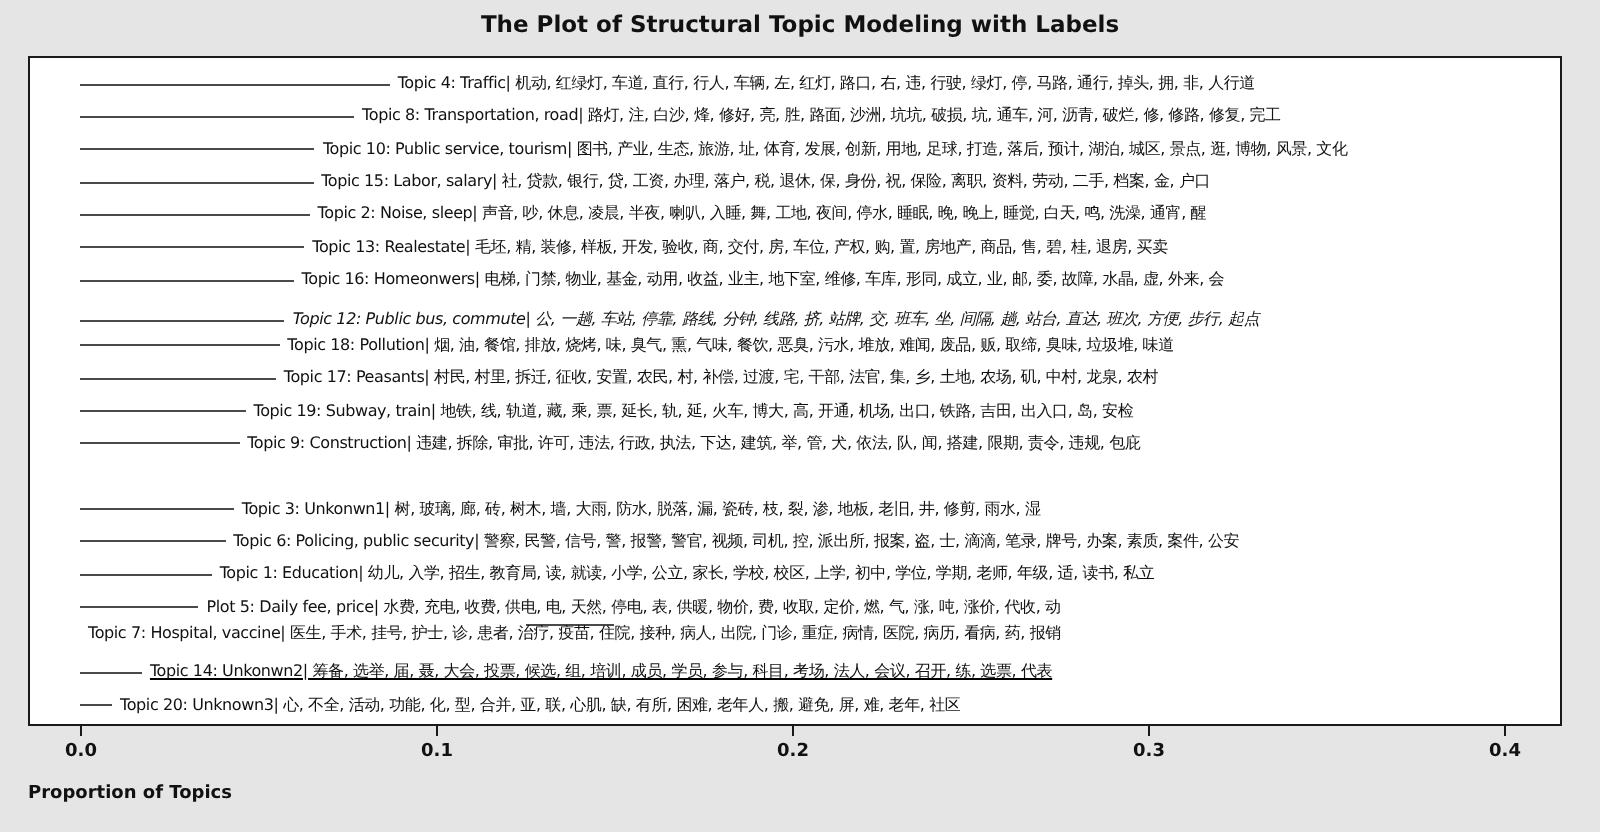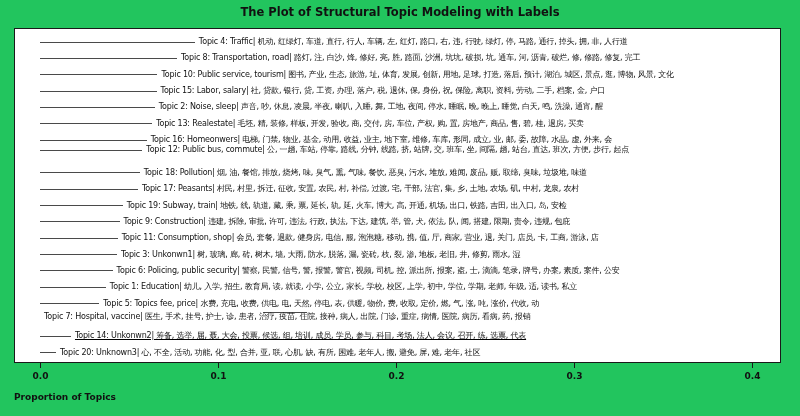--- a/index.html
+++ b/index.html
@@ -1,17 +1,17 @@
 <!DOCTYPE html>
 <html><head>
 <meta charset="utf-8">
 <style>
   html,body{margin:0;padding:0;background:#fff;}
   .canvas{
-    position:relative;width:800px;height:416px;background:#22c55e;overflow:hidden;
+    position:relative;width:800px;height:416px;background:#e5e5e5;overflow:hidden;
     font-family:"DejaVu Sans","Liberation Sans",sans-serif;color:#000;
   }
   .title{
     position:absolute;top:5px;left:0;width:800px;text-align:center;
     font-size:11.5px;font-weight:bold;color:#111;letter-spacing:0px;
   }
   .plot-box{
     position:absolute;left:14px;top:28px;width:767px;height:335px;
     border:1.2px solid #1a1a1a;box-sizing:border-box;background:#fff;
   }
@@ -64,59 +64,55 @@
         <span class="topic-text">Topic 2: Noise, sleep| 声音, 吵, 休息, 凌晨, 半夜, 喇叭, 入睡, 舞, 工地, 夜间, 停水, 睡眠, 晚, 晚上, 睡觉, 白天, 鸣, 洗澡, 通宵, 醒</span>
       </div>
       <div class="topic-row" style="top: 86.75px;">
         <div class="topic-line" style="width: 112.14px;"></div>
         <span class="topic-text">Topic 13: Realestate| 毛坯, 精, 装修, 样板, 开发, 验收, 商, 交付, 房, 车位, 产权, 购, 置, 房地产, 商品, 售, 碧, 桂, 退房, 买卖</span>
       </div>
       <div class="topic-row" style="top: 103.1px; justify-content: space-between;">
         <div class="topic-line" style="width: 106.8px;"></div>
         <span class="topic-text">Topic 16: Homeonwers| 电梯, 门禁, 物业, 基金, 动用, 收益, 业主, 地下室, 维修, 车库, 形同, 成立, 业, 邮, 委, 故障, 水晶, 虚, 外来, 会</span>
       </div>
-      <div class="topic-row" style="top: 113px;">
+      <div class="topic-row" style="top: 123px; font-style: italic;">
         <div class="topic-line" style="width: 102.35px;"></div>
         <span class="topic-text">Topic 12: Public bus, commute| 公, 一趟, 车站, 停靠, 路线, 分钟, 线路, 挤, 站牌, 交, 班车, 坐, 间隔, 趟, 站台, 直达, 班次, 方便, 步行, 起点</span>
       </div>
       <div class="topic-row" style="top: 135.8px;">
         <div class="topic-line" style="width: 99.68px;"></div>
         <span class="topic-text">Topic 18: Pollution| 烟, 油, 餐馆, 排放, 烧烤, 味, 臭气, 熏, 气味, 餐饮, 恶臭, 污水, 堆放, 难闻, 废品, 贩, 取缔, 臭味, 垃圾堆, 味道</span>
       </div>
       <div class="topic-row" style="top: 152.15px;">
         <div class="topic-line" style="width: 97.9px;"></div>
         <span class="topic-text">Topic 17: Peasants| 村民, 村里, 拆迁, 征收, 安置, 农民, 村, 补偿, 过渡, 宅, 干部, 法官, 集, 乡, 土地, 农场, 矶, 中村, 龙泉, 农村</span>
       </div>
       <div class="topic-row" style="top: 168.5px;">
         <div class="topic-line" style="width: 82.77px;"></div>
         <span class="topic-text">Topic 19: Subway, train| 地铁, 线, 轨道, 藏, 乘, 票, 延长, 轨, 延, 火车, 博大, 高, 开通, 机场, 出口, 铁路, 吉田, 出入口, 岛, 安检</span>
       </div>
       <div class="topic-row" style="top: 184.85px;">
         <div class="topic-line" style="width: 79.566px;"></div>
         <span class="topic-text">Topic 9: Construction| 违建, 拆除, 审批, 许可, 违法, 行政, 执法, 下达, 建筑, 举, 管, 犬, 依法, 队, 闻, 搭建, 限期, 责令, 违规, 包庇</span>
       </div>
-      <div class="topic-row" style="top: 201.2px;">
-        <div class="topic-line" style="width: 77.786px;"></div>
-        <span class="topic-text">Topic 11: Consumption, shop| 会员, 套餐, 退款, 健身房, 电信, 服, 泡泡糖, 移动, 携, 值, 厅, 商家, 营业, 退, 关门, 店员, 卡, 工商, 游泳, 店</span>
-      </div>
       <div class="topic-row" style="top: 217.55px;">
         <div class="topic-line" style="width: 76.896px;"></div>
         <span class="topic-text">Topic 3: Unkonwn1| 树, 玻璃, 廊, 砖, 树木, 墙, 大雨, 防水, 脱落, 漏, 瓷砖, 枝, 裂, 渗, 地板, 老旧, 井, 修剪, 雨水, 湿</span>
       </div>
       <div class="topic-row" style="top: 233.9px;">
         <div class="topic-line" style="width: 72.624px;"></div>
         <span class="topic-text">Topic 6: Policing, public security| 警察, 民警, 信号, 警, 报警, 警官, 视频, 司机, 控, 派出所, 报案, 盗, 士, 滴滴, 笔录, 牌号, 办案, 素质, 案件, 公安</span>
       </div>
       <div class="topic-row" style="top: 250.25px;">
         <div class="topic-line" style="width: 65.86px;"></div>
         <span class="topic-text">Topic 1: Education| 幼儿, 入学, 招生, 教育局, 读, 就读, 小学, 公立, 家长, 学校, 校区, 上学, 初中, 学位, 学期, 老师, 年级, 适, 读书, 私立</span>
       </div>
       <div class="topic-row" style="top: 266.6px;">
         <div class="topic-line" style="width: 59.274px;"></div>
-        <span class="topic-text">Topic 5: Topics fee, price| 水费, 充电, 收费, 供电, 电, 天然, 停电, 表, 供暖, 物价, 费, 收取, 定价, 燃, 气, 涨, 吨, 涨价, 代收, 动</span>
+        <span class="topic-text">Plot 5: Daily fee, price| 水费, 充电, 收费, 供电, 电, 天然, 停电, 表, 供暖, 物价, 费, 收取, 定价, 燃, 气, 涨, 吨, 涨价, 代收, 动</span>
       </div>
       <div class="topic-row" style="top: 282.95px; flex-direction: column;">
         <div class="topic-line" style="width: 44.322px;"></div>
         <span class="topic-text">Topic 7: Hospital, vaccine| 医生, 手术, 挂号, 护士, 诊, 患者, 治疗, 疫苗, 住院, 接种, 病人, 出院, 门诊, 重症, 病情, 医院, 病历, 看病, 药, 报销</span>
       </div>
       <div class="topic-row" style="top: 299.3px; text-decoration: underline;">
         <div class="topic-line" style="width: 30.972px;"></div>
         <span class="topic-text">Topic 14: Unkonwn2| 筹备, 选举, 届, 聂, 大会, 投票, 候选, 组, 培训, 成员, 学员, 参与, 科目, 考场, 法人, 会议, 召开, 练, 选票, 代表</span>
       </div>
       <div class="topic-row" style="top: 315.65px;">

